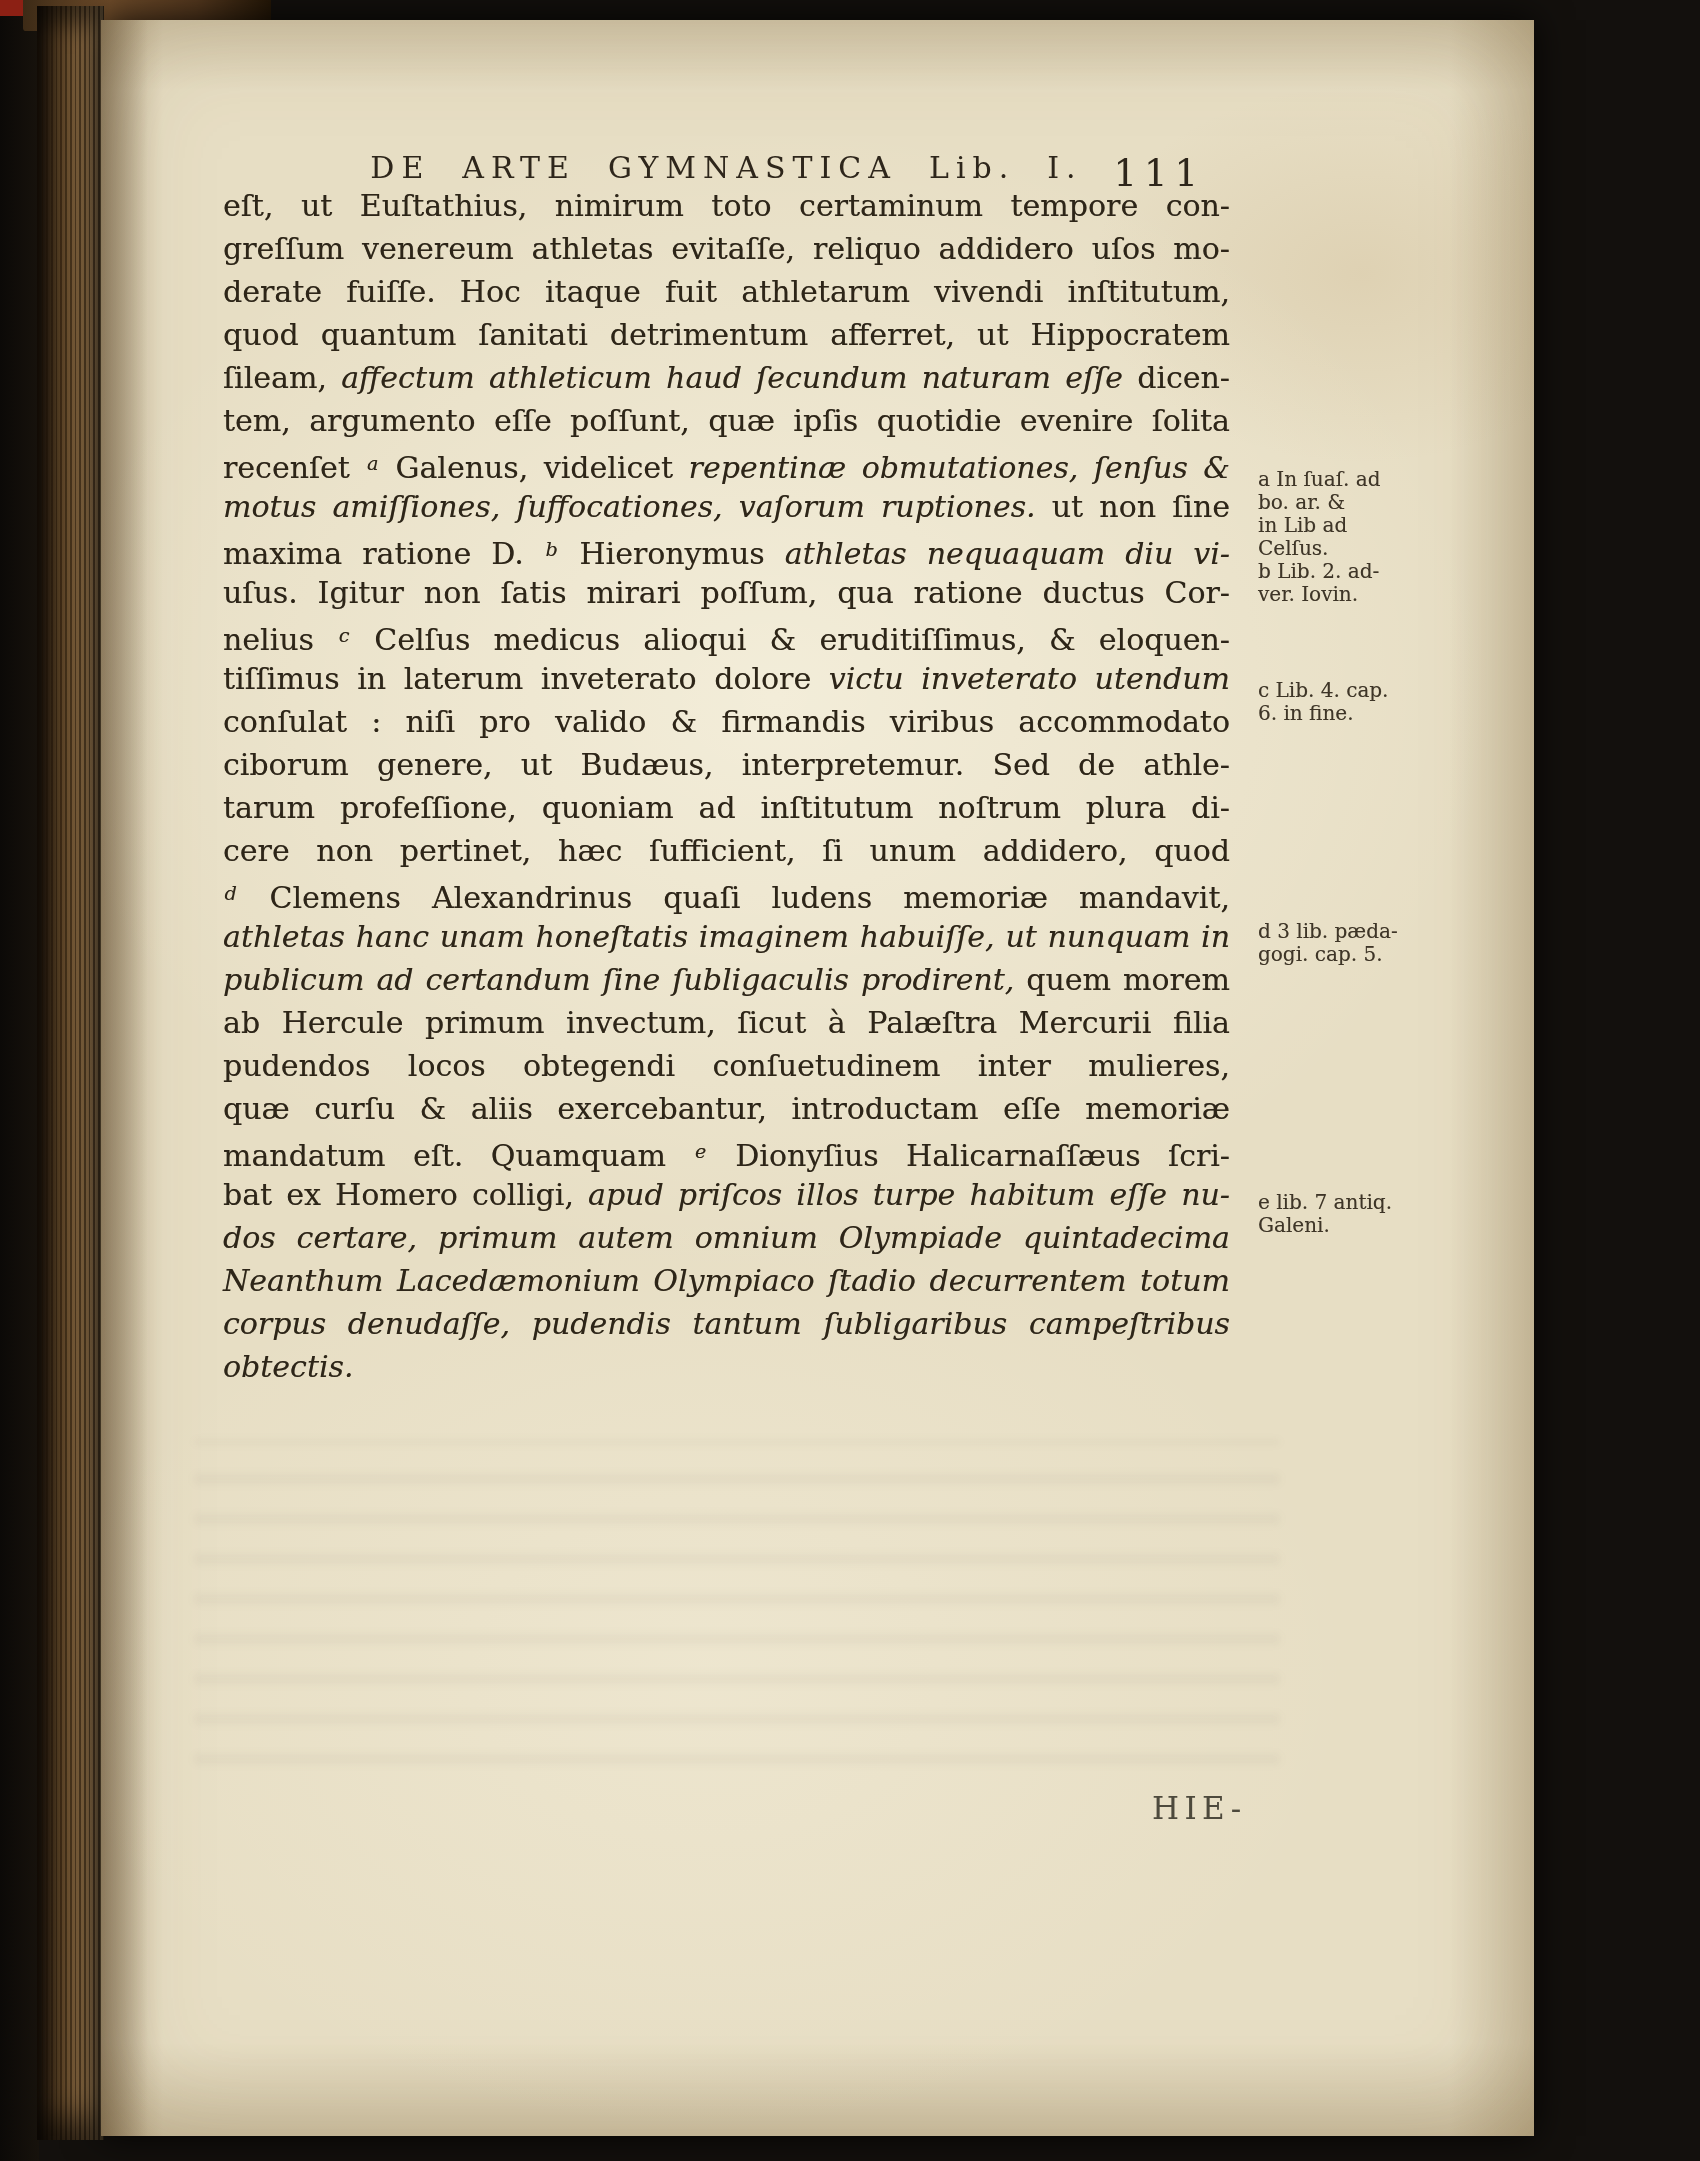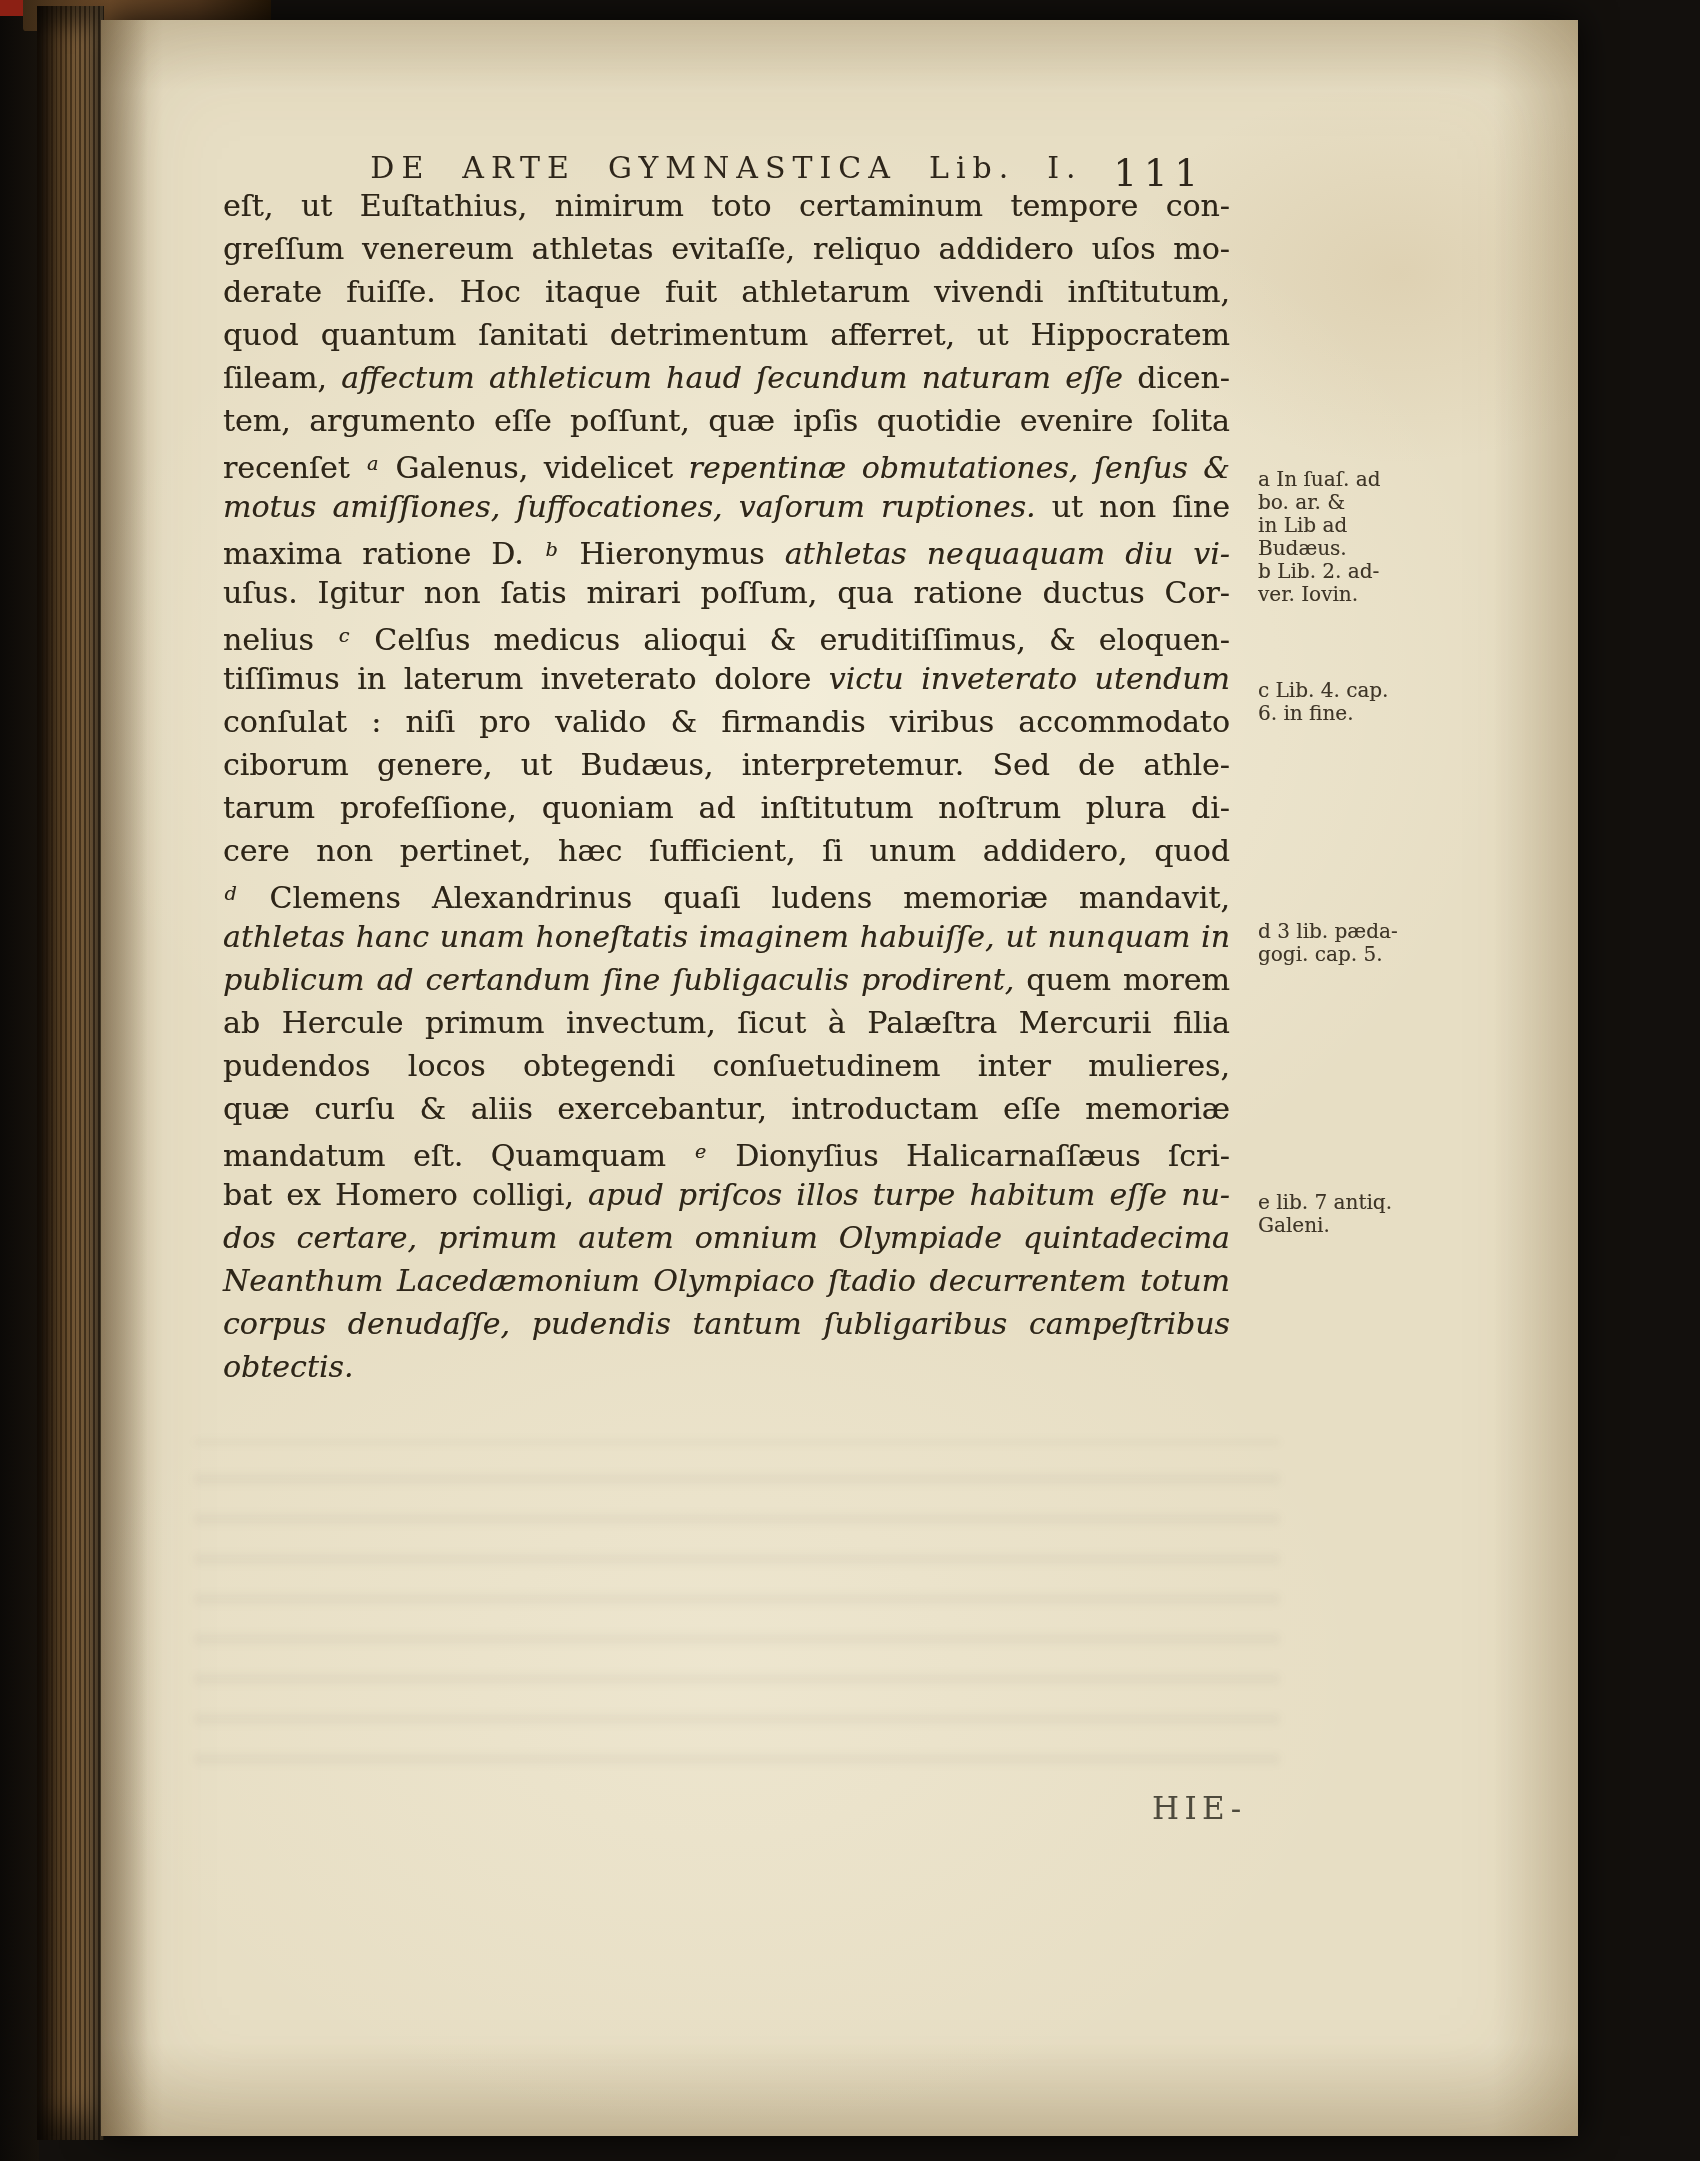--- a/index.html
+++ b/index.html
@@ -47,21 +47,20 @@
     background:
       radial-gradient(1163px 931px at 47% 32%, rgba(255,252,238,.50), rgba(255,252,238,0) 62%),
       radial-gradient(1086px 776px at 42% 78%, rgba(252,248,232,.30), rgba(252,248,232,0) 60%),
       radial-gradient(388px 271px at 88% 12%, rgba(183,152,102,.18), rgba(183,152,102,0) 70%),
       linear-gradient(90deg, rgba(116,88,48,.34), rgba(116,88,48,0) 62px),
       linear-gradient(270deg, rgba(128,102,58,.26), rgba(128,102,58,0) 85px),
       linear-gradient(0deg, rgba(128,102,58,.24), rgba(128,102,58,0) 93px),
       linear-gradient(180deg, rgba(120,94,52,.18), rgba(120,94,52,0) 70px),
       #e7dec4;
     box-shadow: 0 0 35px rgba(0,0,0,.85), inset 0 0 116px rgba(110,85,45,.22);
-    padding-left: 44px;
   }
   
   .gutter-shadow {
     position: absolute; left: 0; top: 0; width: 47px; height: 100%;
     background: linear-gradient(90deg, rgba(70,50,25,.38), rgba(70,50,25,0));
   }
 
   
   .header {
     position: absolute; left: 122px; top: 130px; width: 1007px; height: 40px;
@@ -167,21 +166,21 @@
         <div class="line"><span class="it">Neanthum Lacedæmonium Olympiaco ſtadio decurrentem totum</span></div>
         <div class="line"><span class="it">corpus denudaſſe, pudendis tantum ſubligaribus campeſtribus</span></div>
         <div class="line no-just"><span class="it">obtectis.</span></div>
       </div>
 
     <div class="notes">
         <div class="margin-note" style="top: 284px;">
           <div>a In ſuaſ. ad</div>
           <div>bo. ar. &amp;</div>
           <div>in Lib ad</div>
-          <div>Budæus.</div>
+          <div>Celſus.</div>
           <div>b Lib. 2. ad-</div>
           <div>ver. Iovin.</div>
         </div>
         <div class="margin-note" style="top: 495px;">
           <div>c Lib. 4. cap.</div>
           <div>6. in fine.</div>
         </div>
         <div class="margin-note" style="top: 736px;">
           <div>d 3 lib. pæda-</div>
           <div>gogi. cap. 5.</div>

